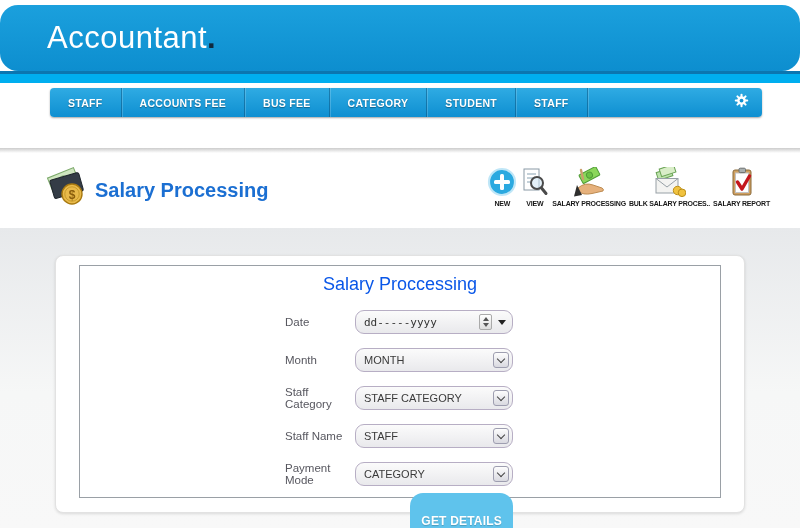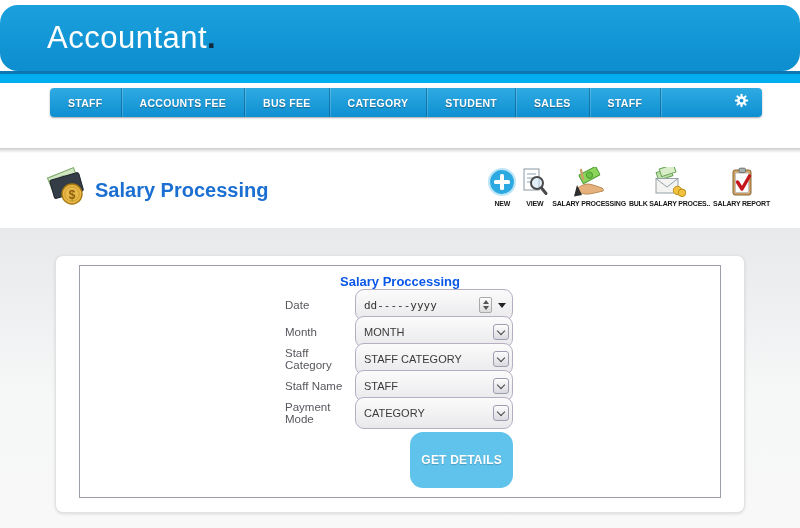--- a/index.html
+++ b/index.html
@@ -35,25 +35,25 @@
   .tool .ticon{height:36px;display:flex;align-items:flex-end;justify-content:center;}
   .tool .tlabel{font-size:7px;font-weight:bold;color:#181818;letter-spacing:-.2px;white-space:nowrap;margin-top:3px;}
 
   
   .content{position:absolute;top:228px;left:0;right:0;bottom:0;
     background:linear-gradient(#e7e9eb,#f6f7f7 55%,#f8f8f8);}
   .card{position:absolute;left:55px;right:55px;top:27px;height:256px;background:#ffffff;
     border:1px solid #e2e2e2;border-radius:8px;box-shadow:0 1px 3px rgba(0,0,0,.12);}
   .fieldset{position:absolute;left:23px;right:23px;top:9px;bottom:14px;
     border:1px solid #9aa0a6;margin:0;padding:8px 0 0 0;}
-  .legend{font-size:13px;font-weight:bold;color:#0a57e8;padding:0 6px;margin-left:auto;margin-right:auto;}
-
-  .form-row{display:flex;align-items:center;height:22px;margin:5px 0 5px 205px;}
+  .legend{font-size:18px;font-weight:normal;color:#0a57e8;padding:0 6px;margin-left:auto;margin-right:auto;}
+
+  .form-row{display:flex;align-items:center;height:22px;margin:16px 0 5px 205px;}
   .form-row label{width:70px;font-size:11.5px;color:#57575f;flex:none;}
-  .control{width:158px;height:32px;box-sizing:border-box;border:1px solid #b7aec4;border-radius:9px;
+  .control{width:158px;height:24px;box-sizing:border-box;border:1px solid #b7aec4;border-radius:9px;
     background:linear-gradient(#fbfbfb,#e9e9ec);display:flex;align-items:center;
     padding:0 3px 0 8px;cursor:pointer;}
   .control .val{font-size:11px;color:#3a3a3a;white-space:nowrap;overflow:hidden;}
   .control .mono{font-family:"DejaVu Sans Mono",monospace;font-size:11px;color:#333;}
 
   .sel-arrow{margin-left:auto;width:16px;height:16px;box-sizing:border-box;border:1px solid #9e9eb0;
     border-radius:3px;background:linear-gradient(#fdfdfd,#d9d9e0);display:flex;align-items:center;justify-content:center;}
   .chev{width:5px;height:5px;border-right:1.6px solid #444;border-bottom:1.6px solid #444;
     transform:rotate(45deg);margin-top:-2px;}
 
@@ -79,21 +79,20 @@
   </div>
   <div class="header-edge"></div>
   <div class="header-strip"></div>
 
   <div class="nav">
     <div class="nav-item">STAFF</div>
     <div class="nav-item">ACCOUNTS FEE</div>
     <div class="nav-item">BUS FEE</div>
     <div class="nav-item">CATEGORY</div>
     <div class="nav-item">STUDENT</div>
-    <div class="nav-item">SALES</div>
     <div class="nav-item">STAFF</div>
     <div class="nav-spacer"></div>
     <div class="nav-gear">
       <span>
         <svg width="15" height="15" viewBox="0 0 16 16">
           <g fill="#ffffff">
             <rect x="6.9" y="0.8" width="2.2" height="14.4" rx="1"></rect>
             <rect x="6.9" y="0.8" width="2.2" height="14.4" rx="1" transform="rotate(45 8 8)"></rect>
             <rect x="6.9" y="0.8" width="2.2" height="14.4" rx="1" transform="rotate(90 8 8)"></rect>
             <rect x="6.9" y="0.8" width="2.2" height="14.4" rx="1" transform="rotate(135 8 8)"></rect>

